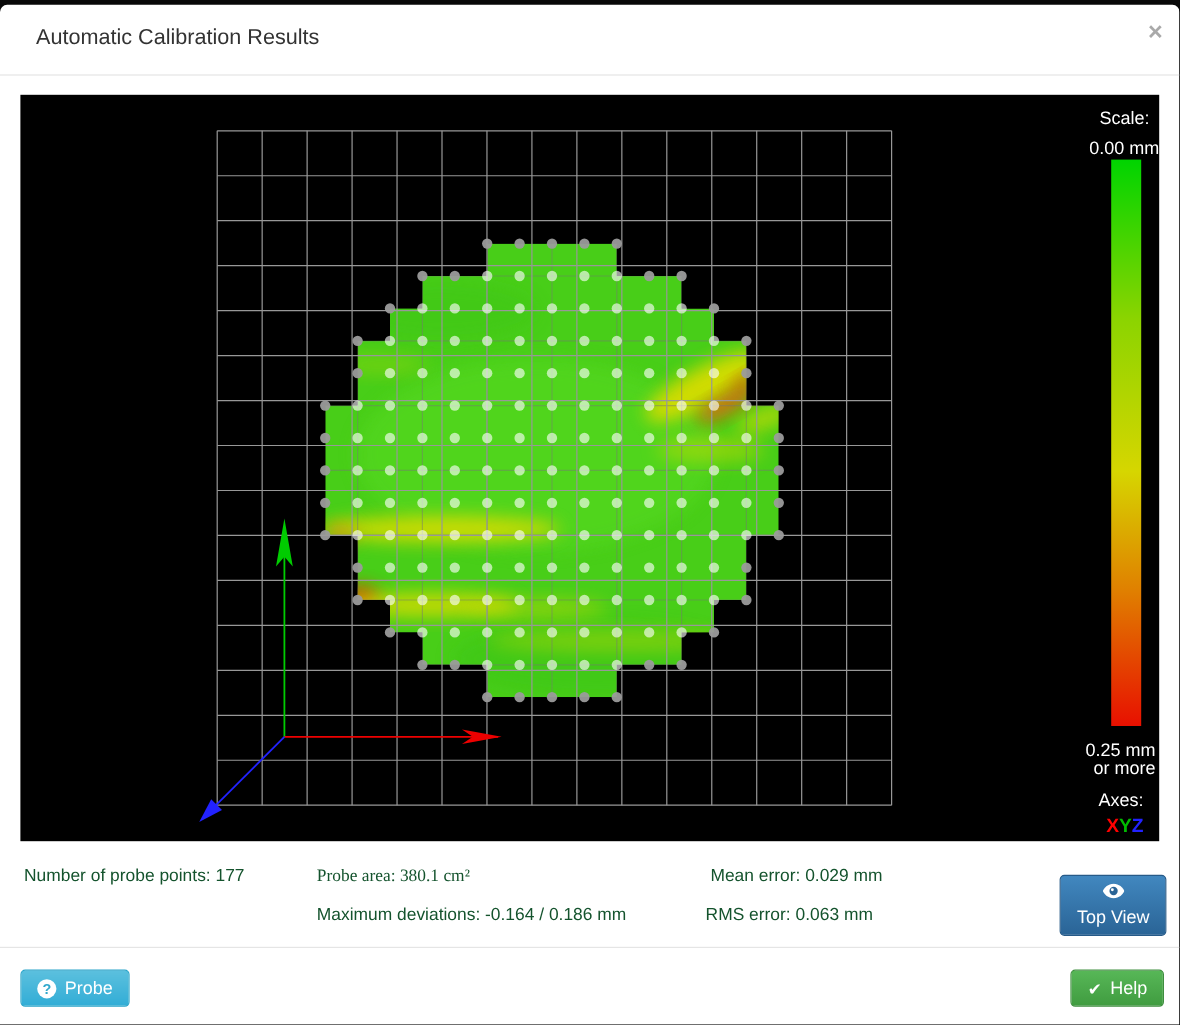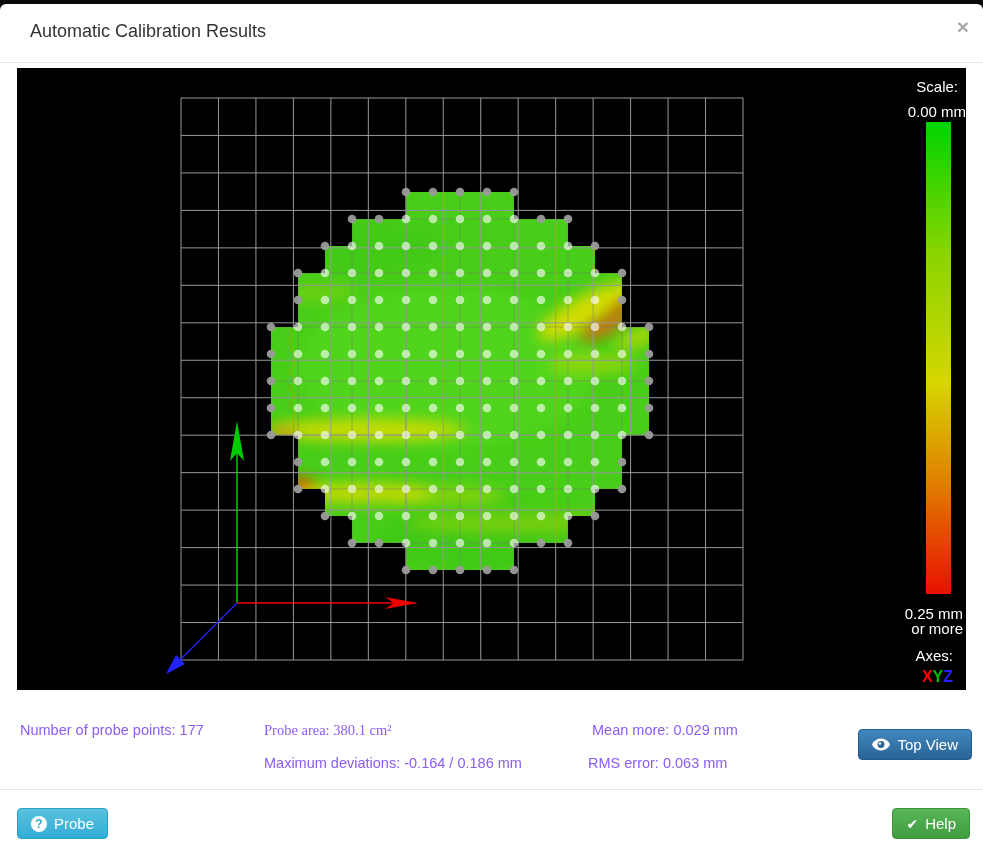--- a/index.html
+++ b/index.html
@@ -2,25 +2,25 @@
 <html><head>
 <meta charset="utf-8">
 <style>
   html,body{margin:0;padding:0;background:#0b0b0b;font-family:"Liberation Sans",sans-serif;}
   #stage{position:relative;width:983px;height:854px;overflow:hidden;background:#0b0b0b;}
   .modal{position:absolute;left:0;top:4px;width:983px;height:850px;background:#fff;
          border-radius:6px 6px 0 0;box-shadow:0 0 8px rgba(0,0,0,.5);}
   .modal-header{position:absolute;left:0;top:0;width:100%;height:59px;border-bottom:1px solid #e5e5e5;box-sizing:border-box;}
   .modal-title{position:absolute;left:30px;top:17px;font-size:18px;color:#333;}
   .x-close{position:absolute;right:14px;top:12px;font-size:21px;font-weight:bold;color:#a9a9a9;cursor:pointer;line-height:1;}
-  .canvas-wrap{position:absolute;left:17px;top:64px;width:949px;height:622px;background:#000;text-align:center;}
-  .stat{position:absolute;font-size:14.5px;color:#8b5cf6;white-space:nowrap;}
+  .canvas-wrap{position:absolute;left:17px;top:75px;width:949px;height:622px;background:#000;text-align:center;}
+  .stat{position:absolute;font-size:14.5px;color:#14532d;white-space:nowrap;}
   .btn{position:absolute;display:inline-flex;align-items:center;gap:7px;color:#fff;font-size:15px;
        border-radius:4px;padding:6px 13px;cursor:pointer;box-sizing:border-box;}
-  .btn-topview{right:11px;top:725px;background:linear-gradient(to bottom,#4187bf,#2a6496);border:1px solid #265a88;}
+  .btn-topview{right:11px;top:725px;background:linear-gradient(to bottom,#4187bf,#2a6496);border:1px solid #265a88;flex-direction:column;}
   .btn-help{left:17px;top:804px;background:linear-gradient(to bottom,#5bc0de,#32add6);border:1px solid #28a4c9;}
   .btn-close{right:13px;top:804px;background:linear-gradient(to bottom,#57b757,#409c40);border:1px solid #3e8f3e;}
   .footer-divider{position:absolute;left:0;top:785px;width:100%;border-top:1px solid #e5e5e5;}
   .qmark{display:inline-flex;align-items:center;justify-content:center;width:16px;height:16px;border-radius:50%;
          background:#fff;color:#31a8cc;font-size:12px;font-weight:bold;line-height:1;}
   .check{font-size:14px;}
   svg text{font-family:"Liberation Sans",sans-serif;}
 </style>
 </head>
 <body>
@@ -323,21 +323,21 @@
     <div class="stat" style="left:20px;top:718px;">
       <span>Number of probe points:</span> <span>177</span>
     </div>
     <div class="stat" style="left:264px;top:718px;font-family:Liberation Serif, serif;">
       <span>Probe area:</span> <span>380.1 cm²</span>
     </div>
     <div class="stat" style="left:264px;top:751px;">
       <span>Maximum deviations:</span> <span>-0.164 / 0.186 mm</span>
     </div>
     <div class="stat" style="left:592px;top:718px;">
-      <span>Mean more:</span> <span>0.029 mm</span>
+      <span>Mean error:</span> <span>0.029 mm</span>
     </div>
     <div class="stat" style="left:588px;top:751px;">
       <span>RMS error:</span> <span>0.063 mm</span>
     </div>
 
     <div class="btn btn-topview">
       <svg width="18" height="13" viewBox="0 0 24 16">
         <path d="M12 0C6 0 1.6 4.2 0 8c1.6 3.8 6 8 12 8s10.4-4.2 12-8C22.4 4.2 18 0 12 0z" fill="#fff"></path>
         <circle cx="12" cy="8" r="4.6" fill="#2a6496"></circle>
         <circle cx="10.6" cy="6.6" r="1.6" fill="#fff"></circle>

